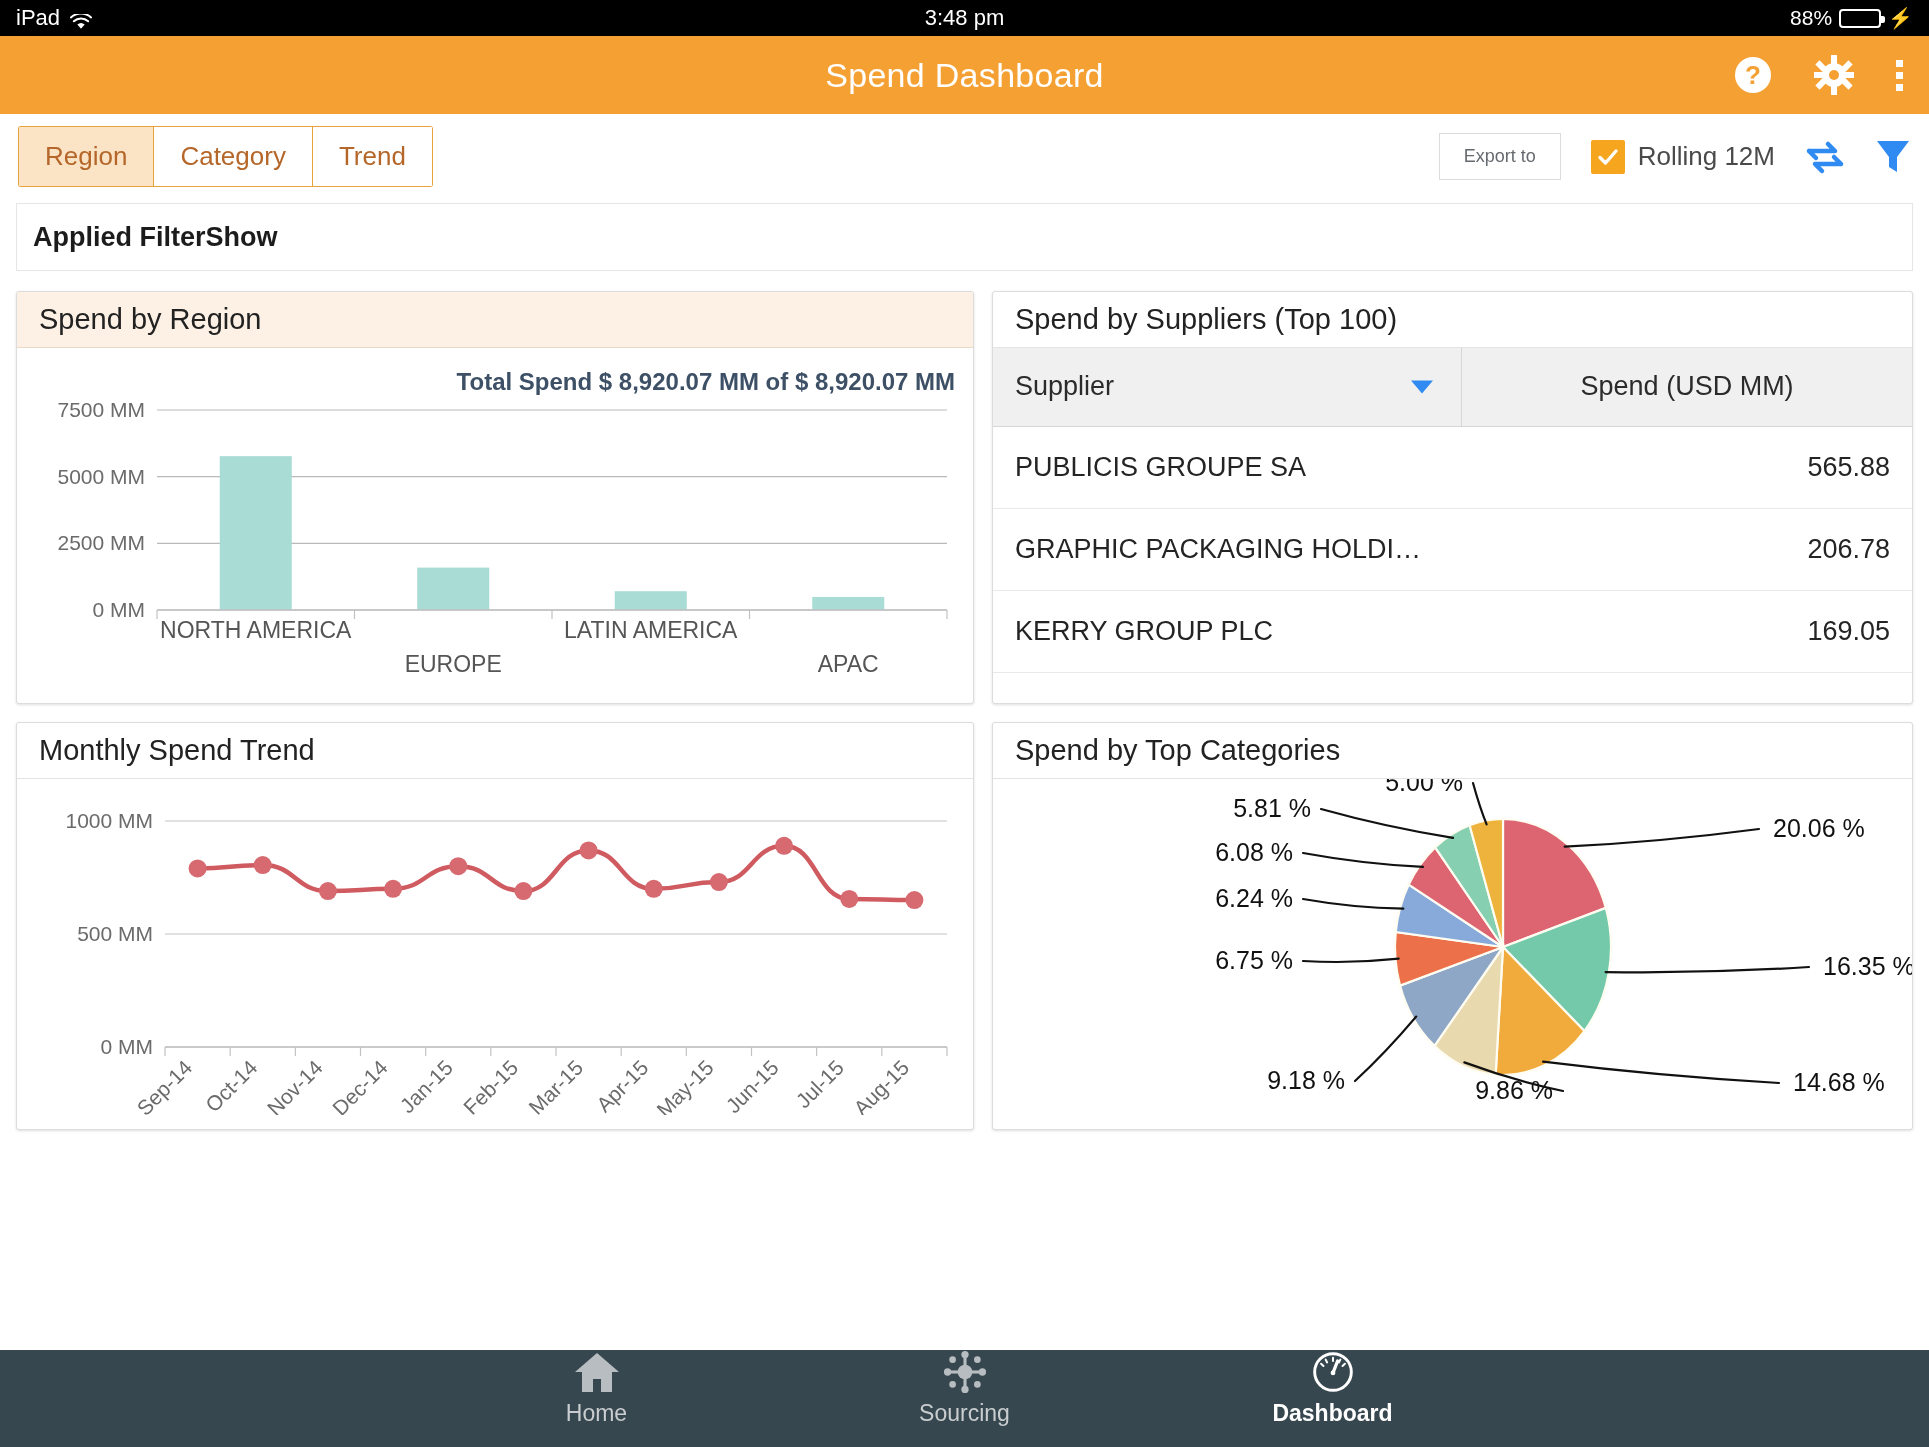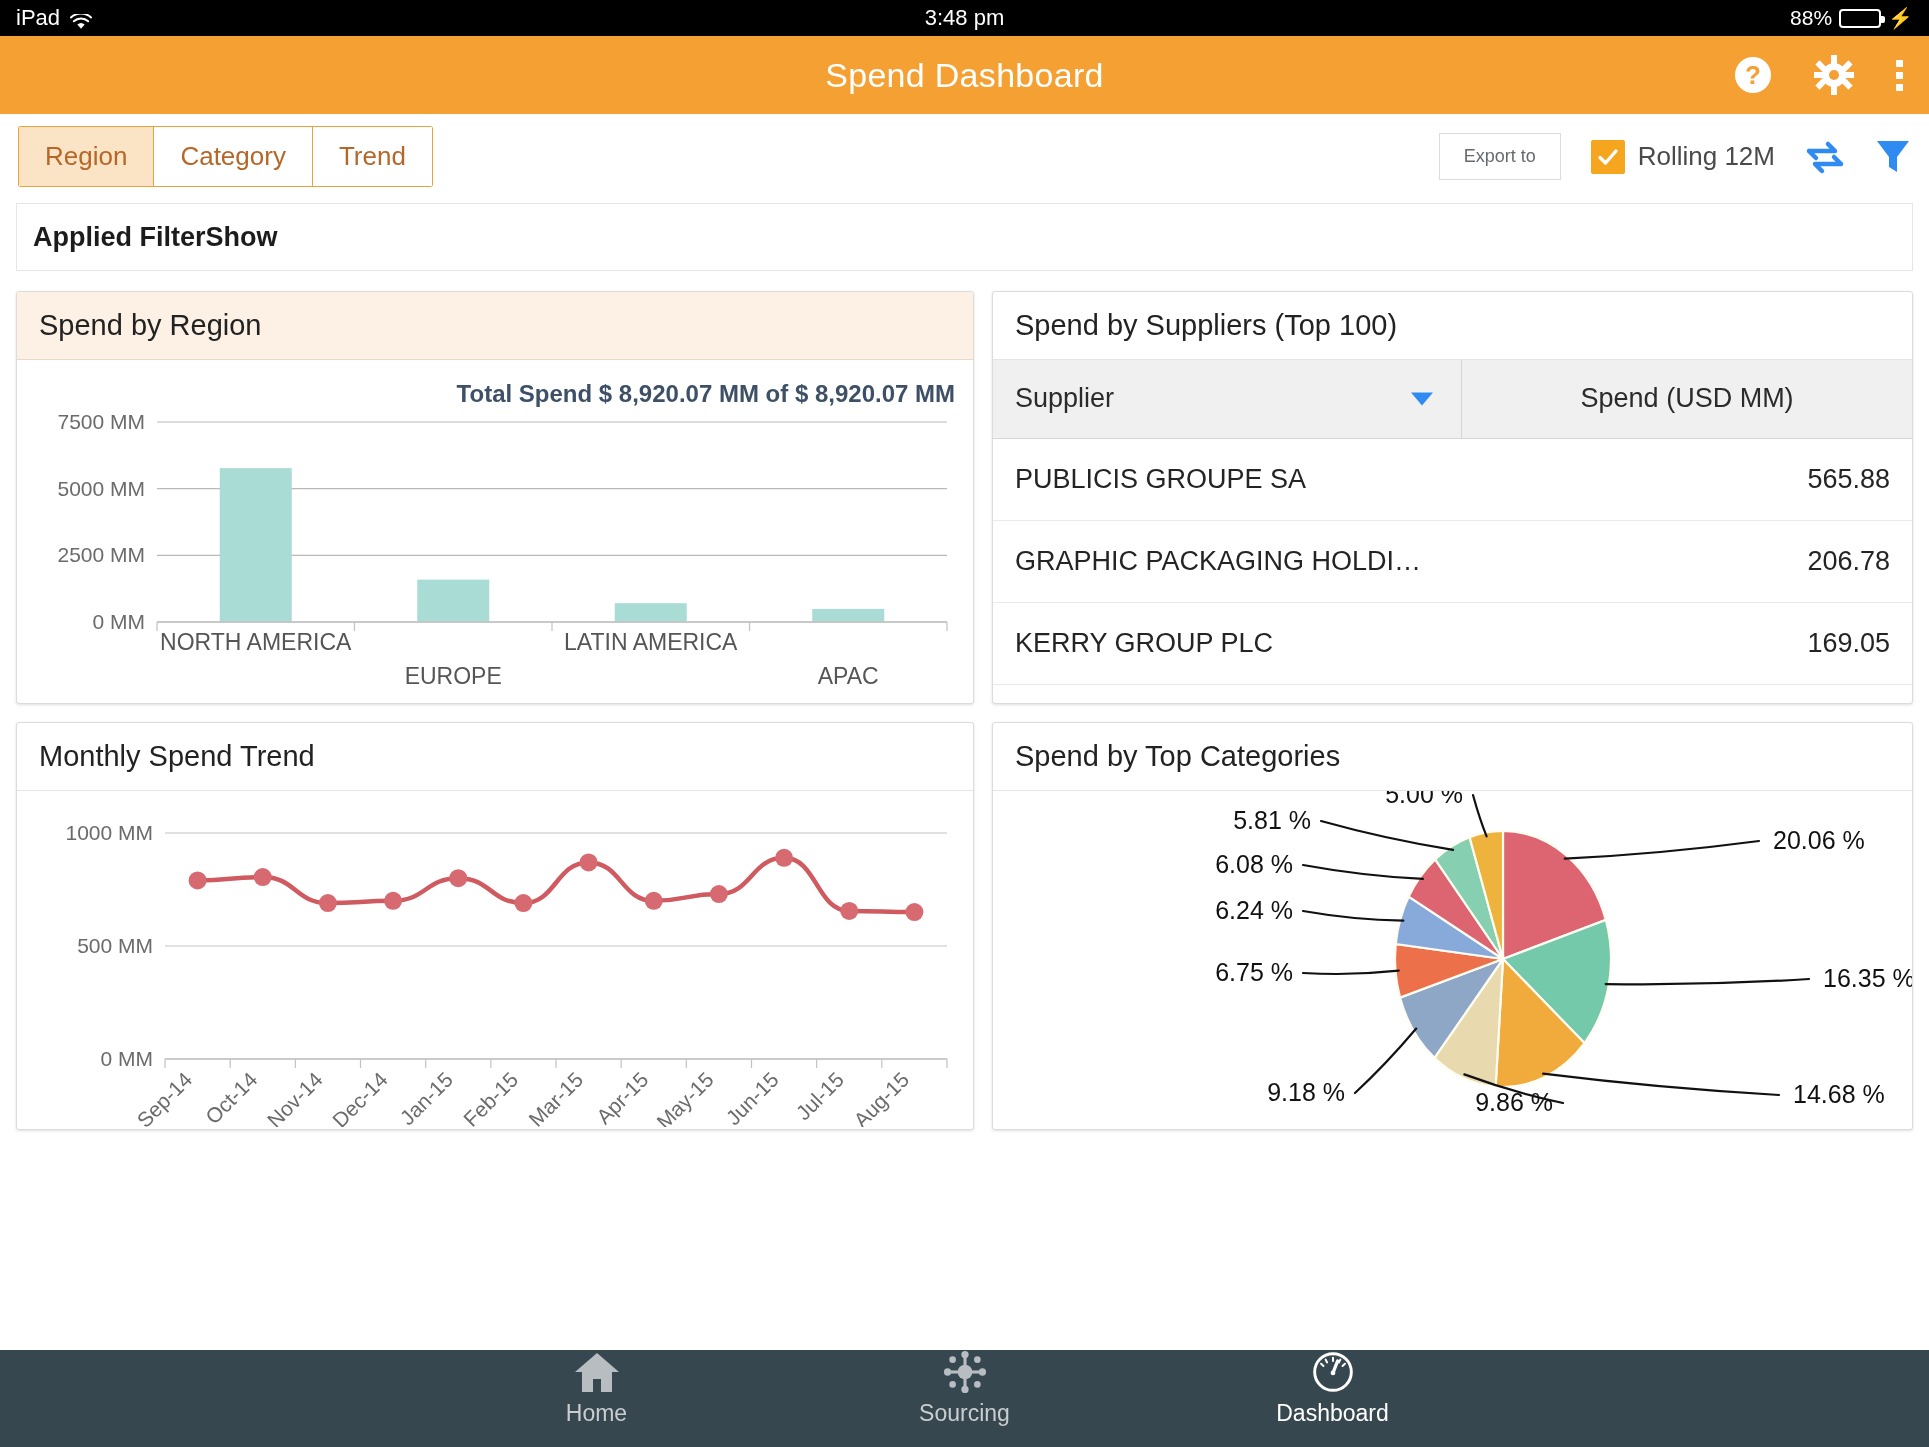--- a/index.html
+++ b/index.html
@@ -102,21 +102,21 @@
     grid-template-rows: 413px 408px;
     gap: 18px 18px;
     padding: 16px;
   }
   .card {
     background: #ffffff; border: 1px solid #dcdcdc; border-radius: 3px;
     box-shadow: 0 1px 3px rgba(0,0,0,.13);
     display: flex; flex-direction: column; overflow: hidden;
   }
   .card-head {
-    height: 68px; display: flex; align-items: center; padding: 0 22px;
+    height: 56px; display: flex; align-items: center; padding: 0 22px;
     border-bottom: 1px solid #e4e4e4; flex: none;
   }
   .card-head.highlight { background: #fcf1e4; border-bottom-color: #ead9c6; }
   .card-title { font-size: 29px; color: #222222; }
   .card-body { flex: 1; position: relative; }
 
   
   .total-spend {
     position: absolute; top: 20px; right: 18px;
     font-size: 24px; font-weight: bold; color: #3d5066;
@@ -153,21 +153,21 @@
   .bottom-nav {
     position: absolute; left: 0; bottom: 0; width: 1929px; height: 97px;
     background: #37474f; display: flex; align-items: flex-start; justify-content: center;
     gap: 188px;
   }
   .nav-item {
     display: flex; flex-direction: column; align-items: center; gap: 2px;
     cursor: pointer; width: 180px;
   }
   .nav-label { font-size: 23px; color: #c9cdcf; }
-  .nav-item.active .nav-label { color: #ffffff; }
+  .nav-item.active .nav-label { color: #ffffff; font-weight: bold; }
 </style>
 </head>
 <body>
 
 <div class="status-bar">
   <div class="sb-left">
     <span>iPad</span>
     <span class="wifi-icon">
       <svg width="22" height="16" viewBox="0 0 22 16">
         <path d="M11 14.8 L7.3 10.6 A5.6 5.6 0 0 1 14.7 10.6 Z" fill="#fff"></path>

